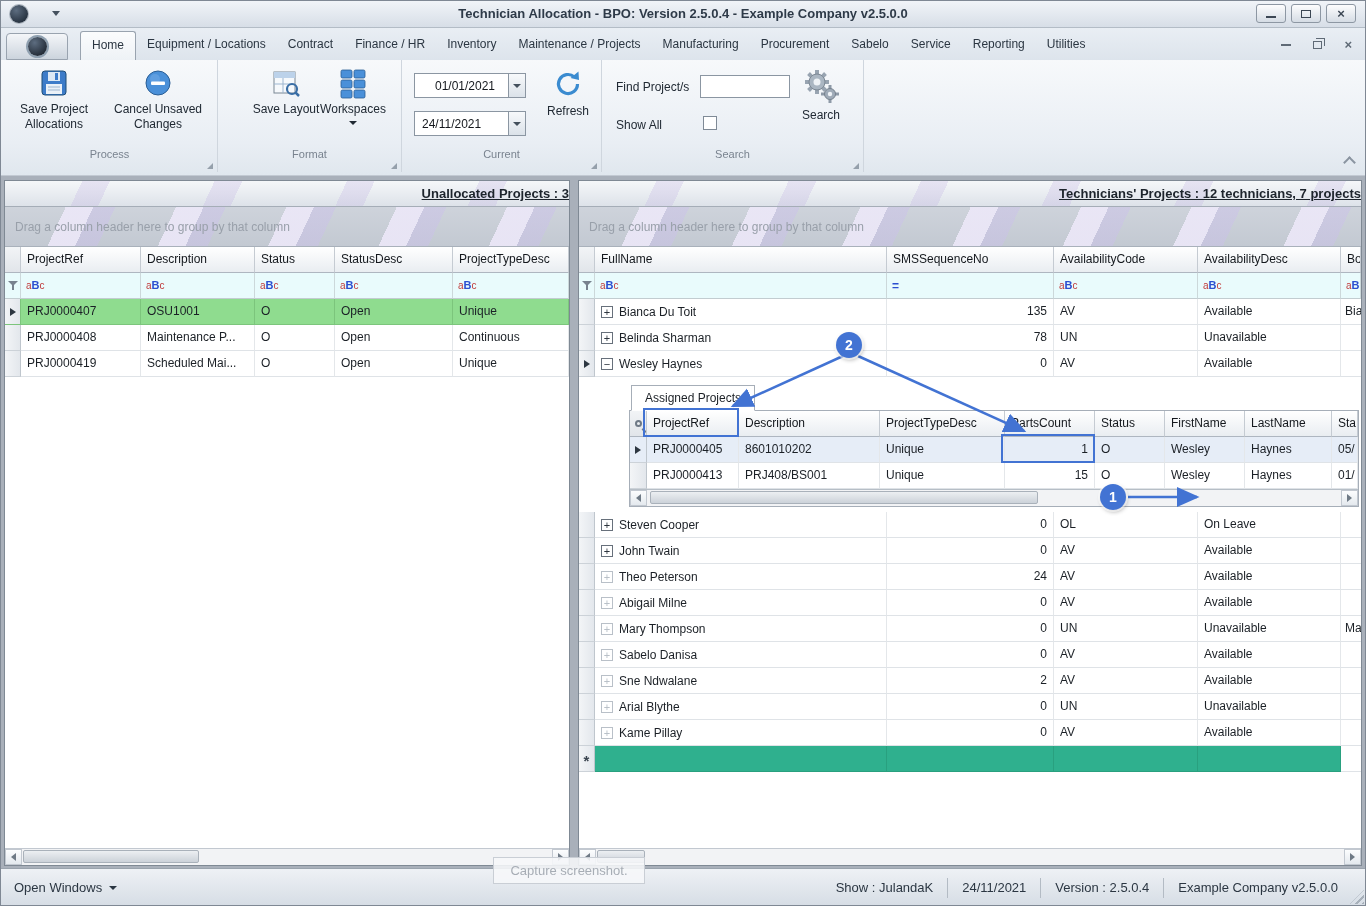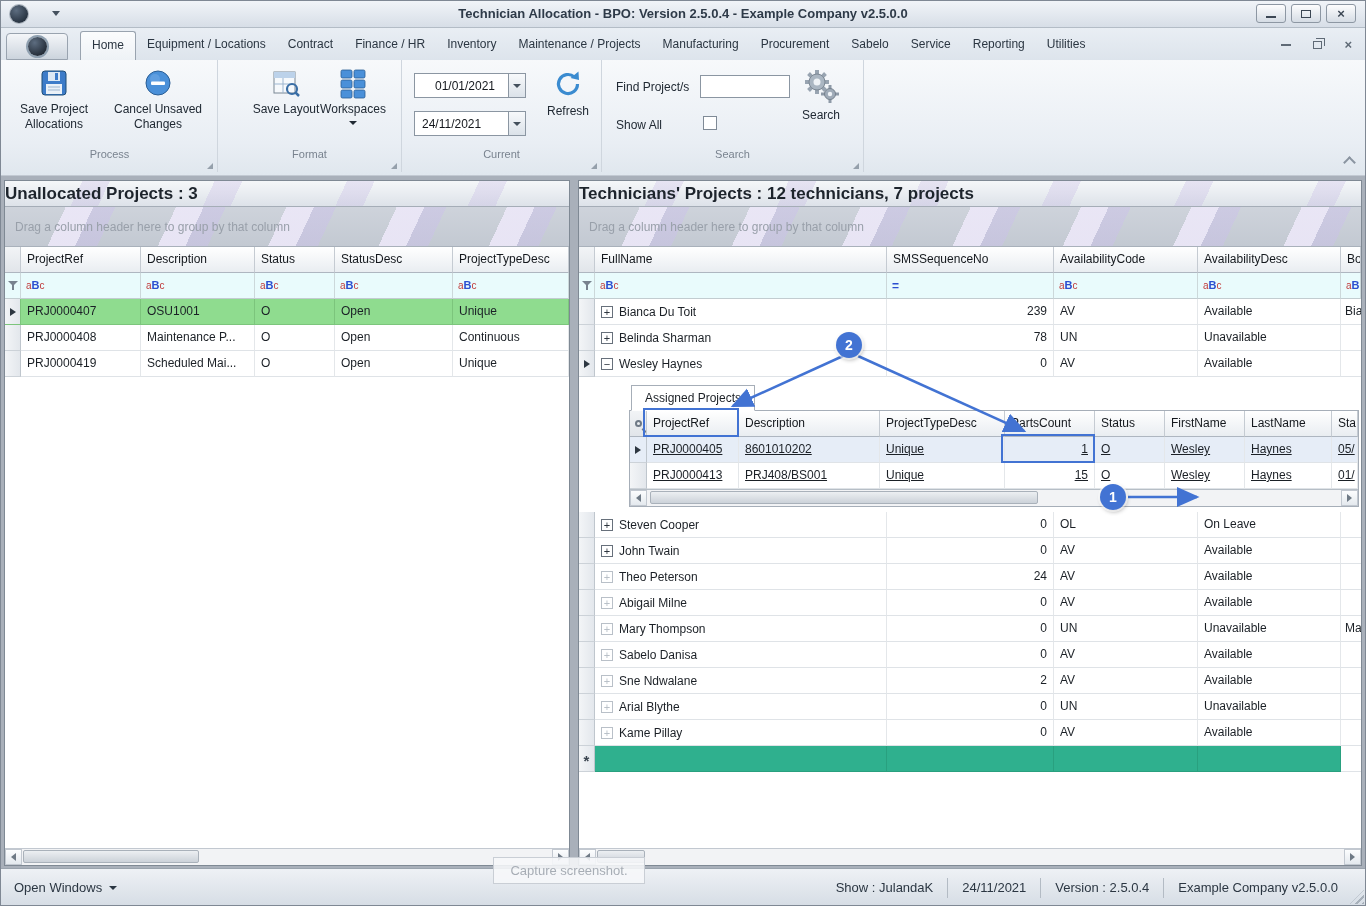--- a/index.html
+++ b/index.html
@@ -48,21 +48,21 @@
 .date-drop{width:17px;height:100%;border-left:1px solid #8b96a2;background:linear-gradient(#f7f9fb,#dbe2e9);display:flex;align-items:center;justify-content:center;}
 .date-drop .caret-down{border-top-color:#44505c;margin-top:0;}
 .find-label{position:absolute;font-size:12px;color:#212a34;}
 .find-input{position:absolute;width:90px;height:23px;border:1px solid #8b96a2;background:#fff;font-family:"Liberation Sans",sans-serif;font-size:12px;padding:0 4px;}
 .checkbox{position:absolute;width:14px;height:14px;background:#fff;border:1px solid #7f8a96;}
 .collapse-chevron{position:absolute;right:12px;bottom:8px;width:9px;height:9px;border-top:2px solid #8a94a0;border-left:2px solid #8a94a0;transform:rotate(45deg);}
 
 
 .main{position:absolute;top:176px;left:0;right:0;height:692px;background:#a9b0ba;}
 .panel{position:absolute;top:4px;bottom:2px;background:#fff;border:1px solid #7f8994;display:flex;flex-direction:column;}
-.phead{height:26px;flex:0 0 26px;border-bottom:1px solid #a5adb7;display:flex;align-items:center;justify-content:flex-start;font-weight:bold;font-size:17px;color:#1d242c;background-image:repeating-linear-gradient(115deg,transparent 0 70px,rgba(193,178,226,.28) 70px 95px,transparent 95px 120px),linear-gradient(#f5f7f9,#dde2e9);}
+.phead{height:26px;flex:0 0 26px;border-bottom:1px solid #a5adb7;display:flex;align-items:center;justify-content:flex-end;font-weight:bold;font-size:13px;color:#1d242c;background-image:repeating-linear-gradient(115deg,transparent 0 70px,rgba(193,178,226,.28) 70px 95px,transparent 95px 120px),linear-gradient(#f5f7f9,#dde2e9);text-decoration:underline;}
 .groupby{height:40px;flex:0 0 40px;position:relative;border-bottom:1px solid #a9b1bb;background-image:repeating-linear-gradient(115deg,transparent 0 55px,rgba(238,233,250,.85) 55px 80px,rgba(203,192,235,.45) 80px 100px),linear-gradient(#ced3db,#c3c9d2);}
 .groupby .hint{position:absolute;left:10px;top:13px;color:#99a0aa;font-size:12px;}
 .ghead{flex:0 0 26px;}
 .gfilter{flex:0 0 26px;}
 .gbody{flex:1 1 auto;overflow:hidden;background:#fff;}
 
 
 .lgrid{display:grid;grid-template-columns:16px 120px 114px 80px 118px 1fr;}
 .rgrid{display:grid;grid-template-columns:16px 292px 167px 144px 143px 1fr;}
 .dgrid{display:grid;grid-template-columns:17px 92px 141px 125px 90px 70px 80px 87px 1fr;}
@@ -92,21 +92,21 @@
 .selgreen .cell.ind{background:linear-gradient(90deg,#f3f5f7,#e3e7ec);}
 .selblue .cell{background:var(--detail-selected-blue);}
 .newrow .cell.teal{background:var(--new-row-teal);border-right-color:#29a07f;border-bottom-color:#29a07f;}
 .star{font-size:15px;font-weight:bold;color:#3a444f;line-height:1;margin-top:4px;}
 
 
 .detail{height:135px;padding-top:8px;background:#fff;}
 .dtab{position:relative;z-index:2;display:inline-flex;align-items:center;height:26px;padding:0 13px;margin-left:52px;margin-bottom:-1px;border:1px solid #a6aeb8;border-bottom:1px solid #fff;background:#fff;font-size:12px;color:#1b2026;}
 .dgridwrap{margin-left:50px;width:730px;border:1px solid #a6aeb8;background:#fff;}
 .dgrid .hcell{height:26px;}
-.drow{height:26px;text-decoration:underline;}
+.drow{height:26px;}
 .mag{width:7px;height:7px;border:2px solid #6f7a86;border-radius:50%;position:relative;display:inline-block;}
 .mag::after{content:"";position:absolute;left:6px;top:6px;width:5px;height:2px;background:#6f7a86;transform:rotate(45deg);transform-origin:0 0;}
 .dscroll{position:relative;height:17px;border-top:1px solid #b6bec6;background:#f2f3f5;}
 
 
 .hscroll{flex:0 0 17px;position:relative;border-top:1px solid #c2c8d0;background:#f2f3f5;}
 .sarrow{position:absolute;top:0;width:17px;height:16px;background:linear-gradient(#fcfdfe,#e4e9ee);border:1px solid #c2c8d0;display:flex;align-items:center;justify-content:center;}
 .sarrow.left{left:0;}
 .sarrow.right{right:0;}
 .sarrow::before{content:"";border-top:4px solid transparent;border-bottom:4px solid transparent;}
@@ -441,21 +441,21 @@
           </span>
         </div>
       </div>
     <div class="gbody">
         <div class="grow rgrid">
           <div class="cell ind"></div>
           <div class="cell name">
             <span class="expand">+</span>
             <span>Bianca Du Toit</span>
           </div>
-          <div class="cell num">239</div>
+          <div class="cell num">135</div>
           <div class="cell">AV</div>
           <div class="cell">Available</div>
           <div class="cell">Bia</div>
         </div>
         <div class="grow rgrid">
           <div class="cell ind"></div>
           <div class="cell name">
             <span class="expand">+</span>
             <span>Belinda Sharman</span>
           </div>

